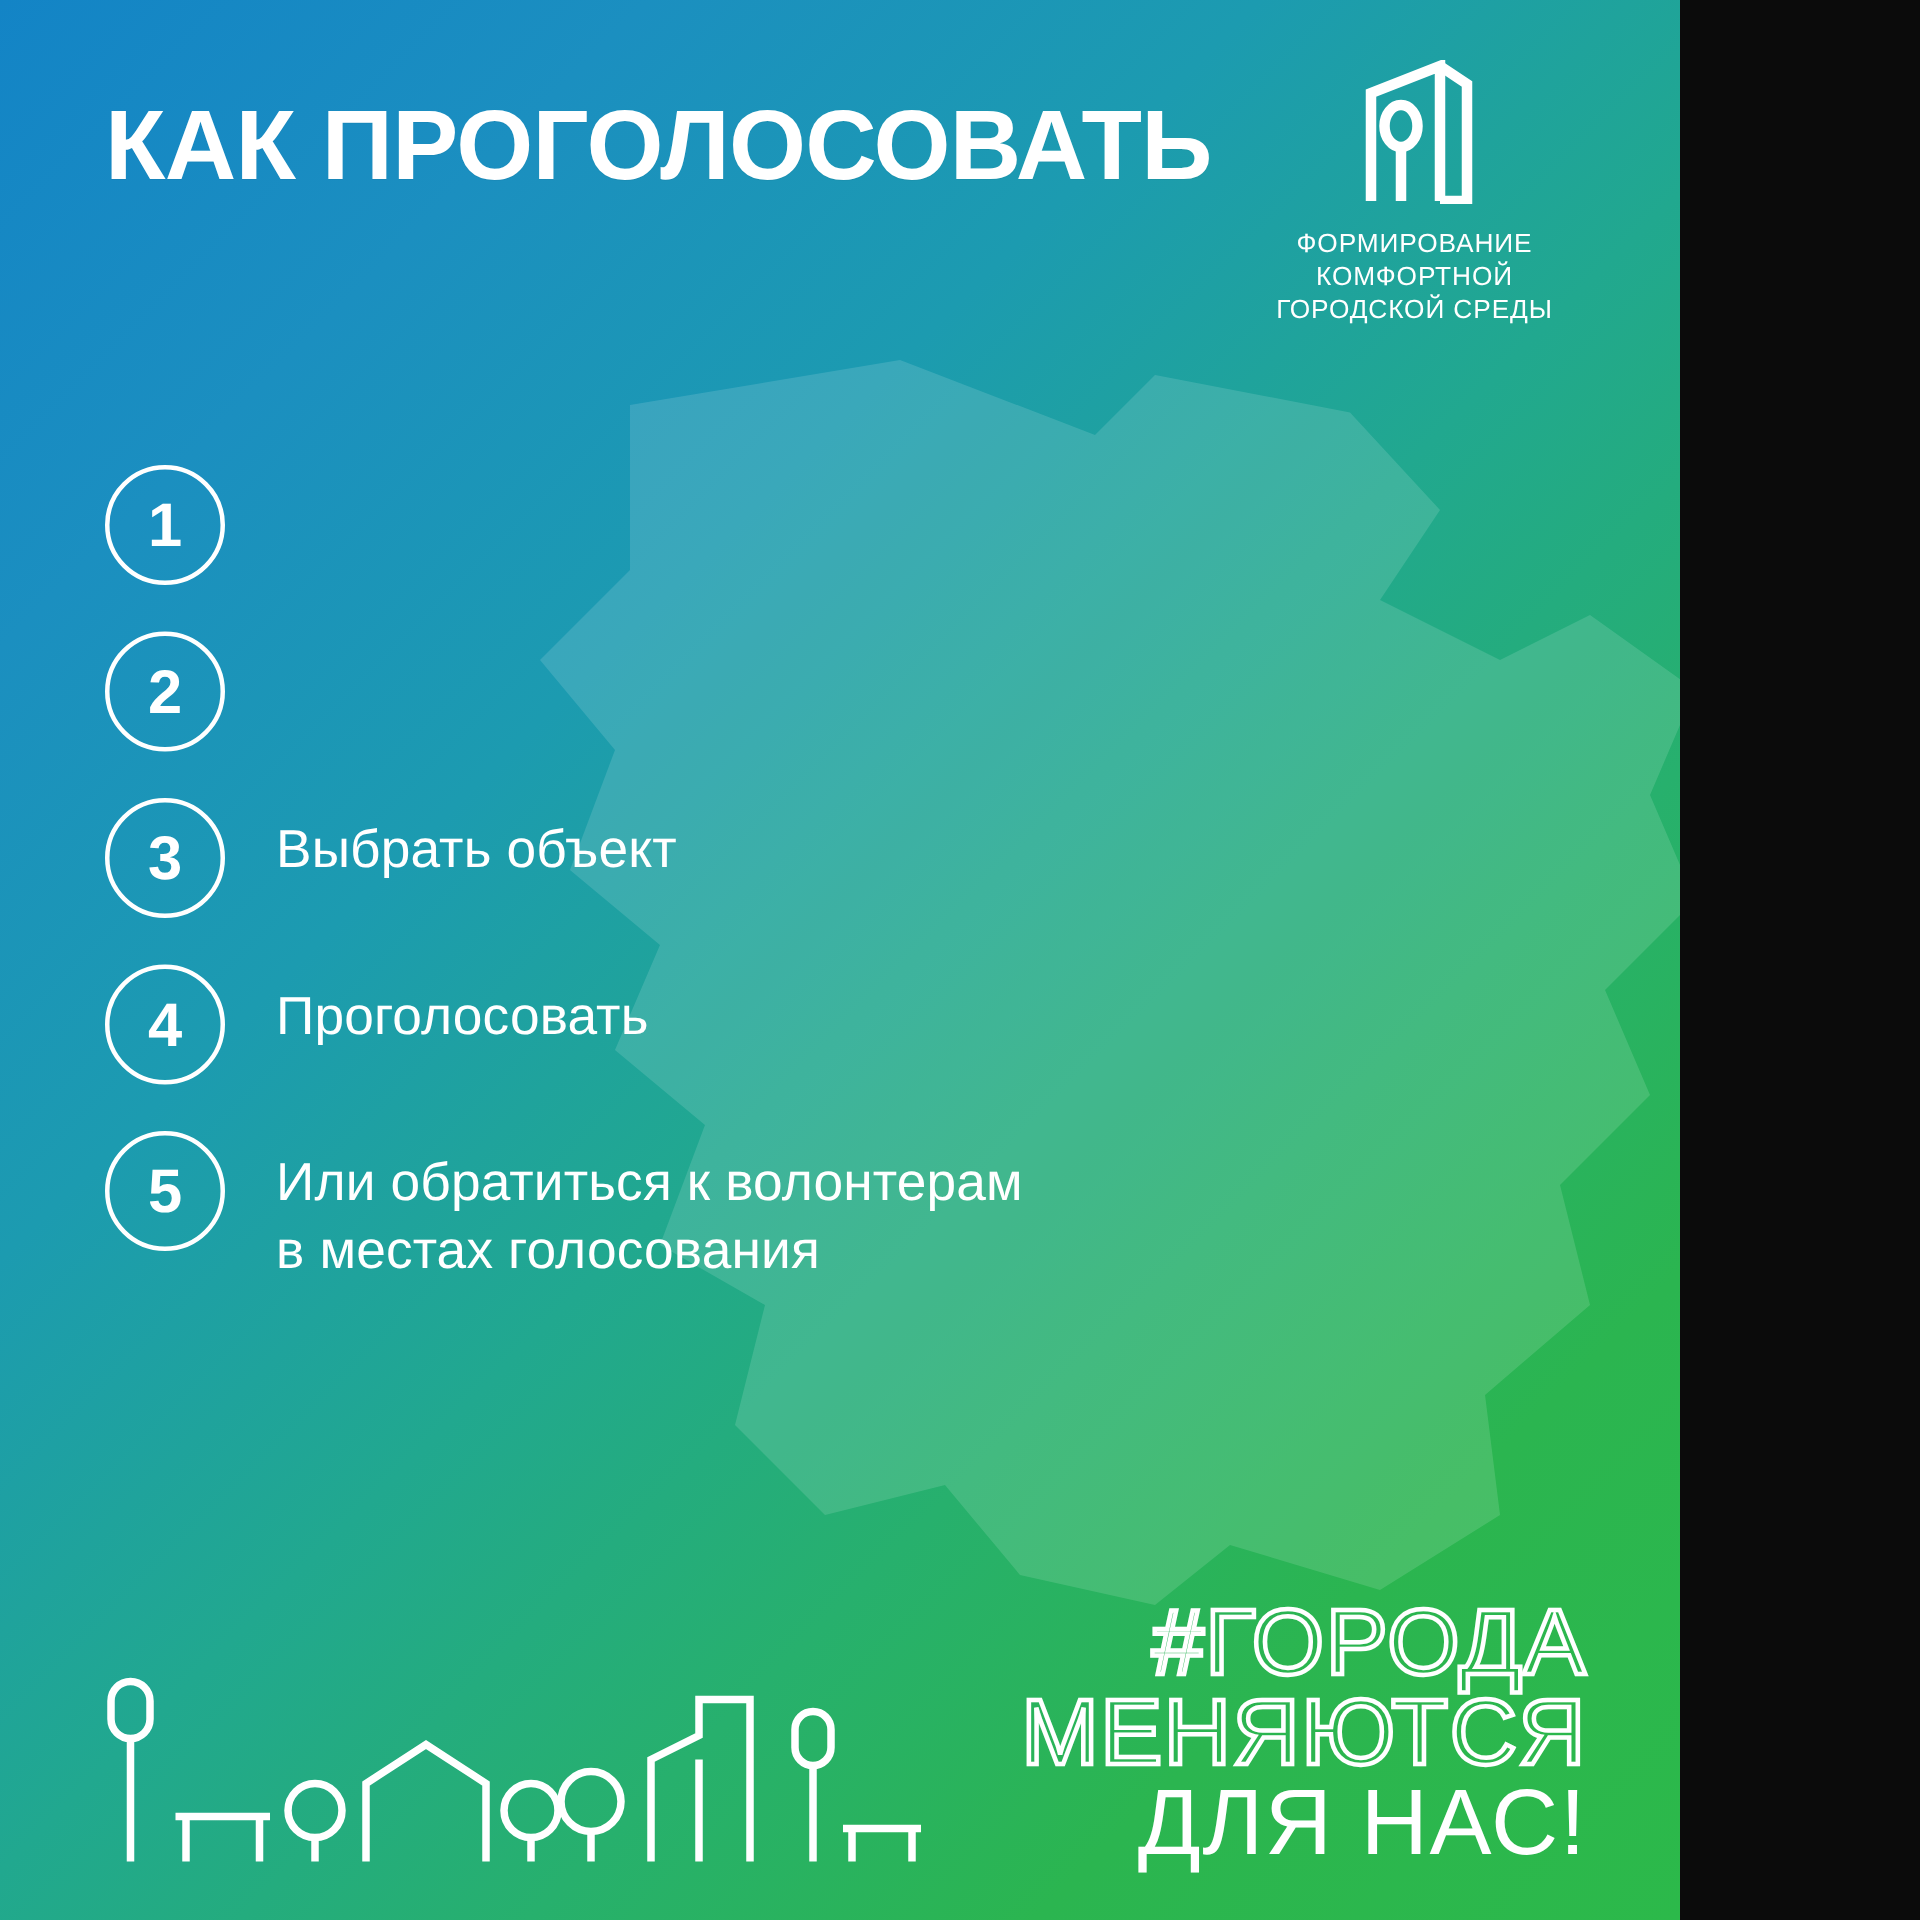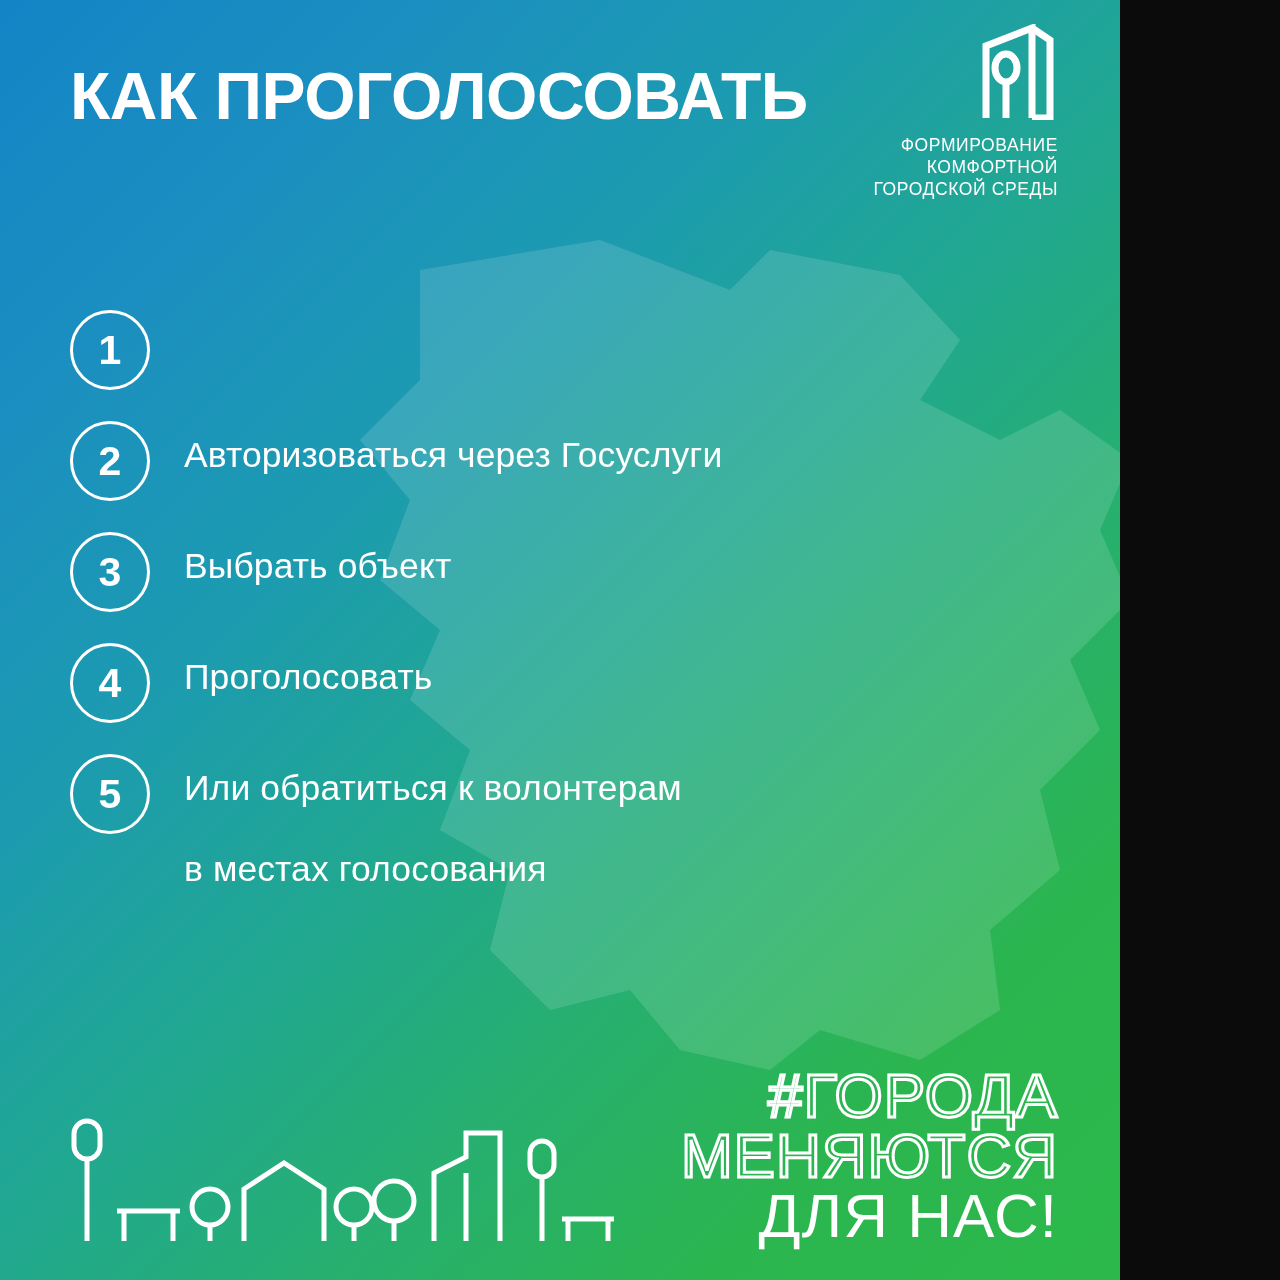--- a/index.html
+++ b/index.html
@@ -43,23 +43,23 @@
     text-transform: uppercase;
     color: #ffffff;
     text-shadow: 0 1px 0 rgba(0,0,0,0.04);
   }
   .headline span { display: block; }
 
   
   .logo-block {
     position: absolute;
     right: 62px;
-    top: 24px;
+    top: 40px;
     width: 230px;
-    text-align: right;
+    text-align: center;
   }
   .logo-mark {
     margin-left: auto;
     width: 86px;
     height: 96px;
   }
   .logo-text {
     margin-top: 10px;
     font-size: 17.5px;
     line-height: 1.26;
@@ -100,21 +100,21 @@
     padding-top: 12px;
     font-size: 35.5px;
     line-height: 1.27;
     font-weight: normal;
     letter-spacing: 0.1px;
   }
   .step-text .url {
     font-weight: bold;
     color: #f2ea3c;
   }
-  .step-text .l2 { display: block; margin-top: 36px; }
+  .step-text .l2 { display: block; }
 
   
   .slogan {
     position: absolute;
     right: 62px;
     bottom: 34px;
     text-align: right;
     font-weight: normal;
     text-transform: uppercase;
     line-height: 0.97;
@@ -171,23 +171,20 @@
   </div>
 
   <div class="steps">
 
     <div class="step">
       <div class="step-badge">1</div>
     </div>
 
     <div class="step">
       <div class="step-badge">2</div>
-      <div class="step-text">
-        <span>Авторизоваться через Госуслуги</span>
-      </div>
     </div>
 
     <div class="step">
       <div class="step-badge">3</div>
       <div class="step-text">
         <span>Выбрать объект</span>
       </div>
     </div>
 
     <div class="step">

